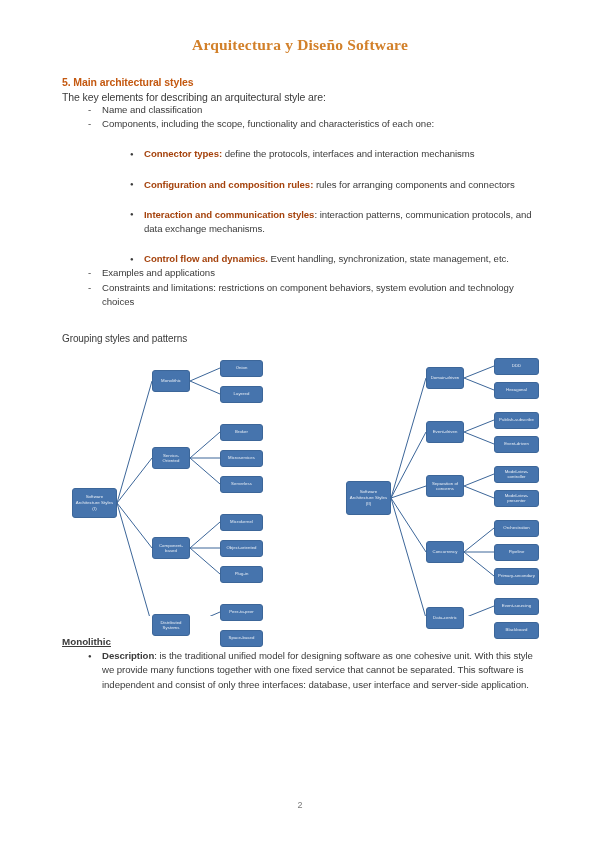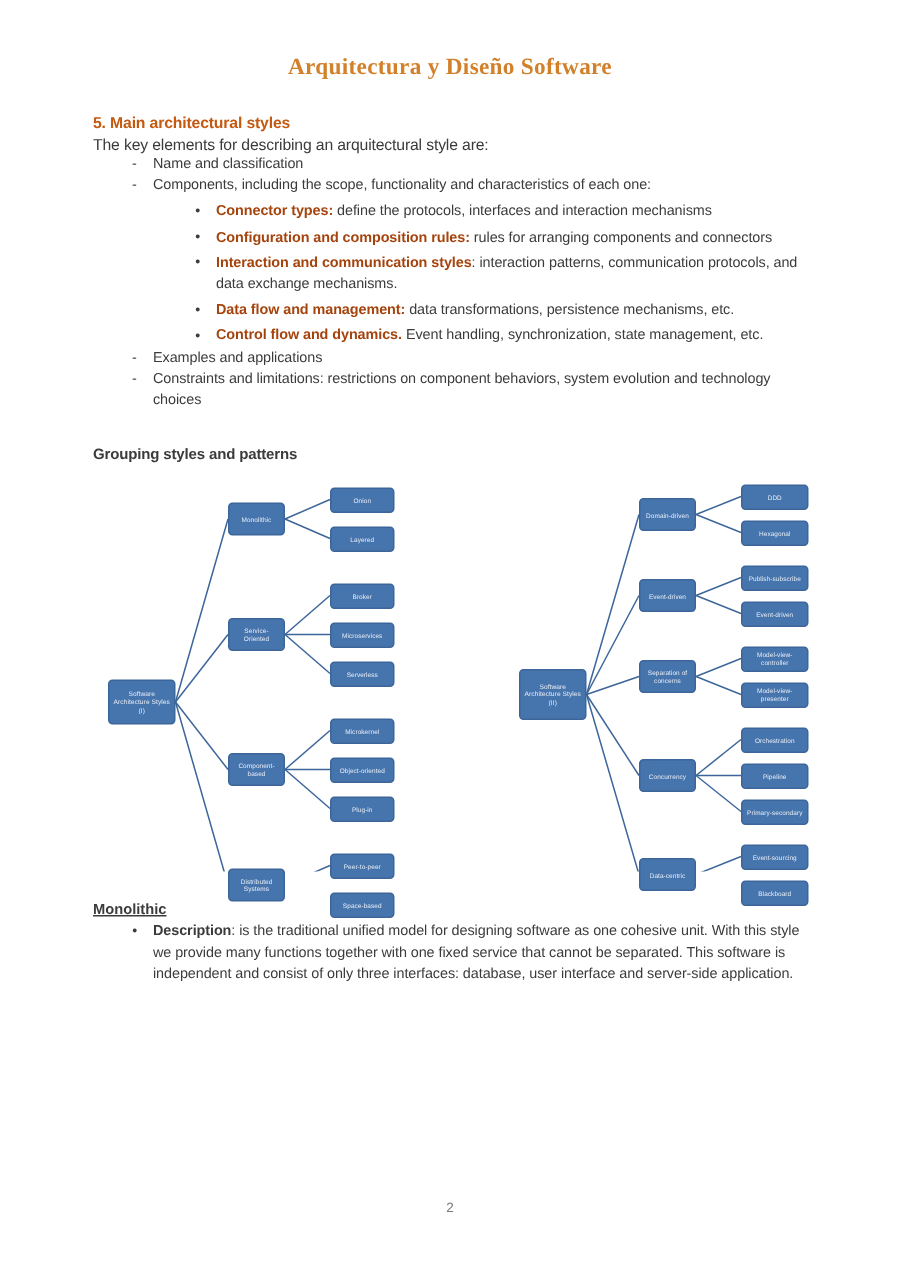--- a/index.html
+++ b/index.html
@@ -53,36 +53,36 @@
     position:absolute;
     left:26px;
     top:0;
   }
   li.dot-item{
     position:relative;
     font-size:9.6px;
     line-height:14.2px;
     color:#3b3b3b;
     padding-left:82px;
-    margin-top:3px;
+    margin-top:16px;
     letter-spacing:-.05px;
   }
   li.dot-item::before{
     content:"\25CF";
     position:absolute;
     left:68px;
     top:-.5px;
     font-size:6px;
     line-height:15px;
   }
   .term{font-weight:bold;color:#a5430d;}
 
   .h3{
     font-size:10px;
-    font-weight:bold;
+    font-weight:normal;
     color:#3b3b3b;
     margin-top:24px;
     letter-spacing:-.1px;
   }
 
   
   .diagram{
     position:relative;
     width:476px;height:262px;
     margin-top:10px;
@@ -156,21 +156,20 @@
 
   <ul class="dash">
     <li class="dash-item">Name and classification</li>
     <li class="dash-item">Components, including the scope, functionality and characteristics of each one:</li>
   </ul>
 
   <ul class="dots">
     <li class="dot-item"><span class="term">Connector types:</span><span> define the protocols, interfaces and interaction mechanisms</span></li>
     <li class="dot-item"><span class="term">Configuration and composition rules:</span><span> rules for arranging components and connectors</span></li>
     <li class="dot-item"><span class="term">Interaction and communication styles</span><span>: interaction patterns, communication protocols, and data exchange mechanisms.</span></li>
-    <li class="dot-item"><span class="term">Data flow and management:</span><span> data transformations, persistence mechanisms, etc.</span></li>
     <li class="dot-item"><span class="term">Control flow and dynamics.</span><span> Event handling, synchronization, state management, etc.</span></li>
   </ul>
 
   <ul class="dash">
     <li class="dash-item">Examples and applications</li>
     <li class="dash-item">Constraints and limitations: restrictions on component behaviors, system evolution and technology choices</li>
   </ul>
 
   <div class="h3">Grouping styles and patterns</div>
 

